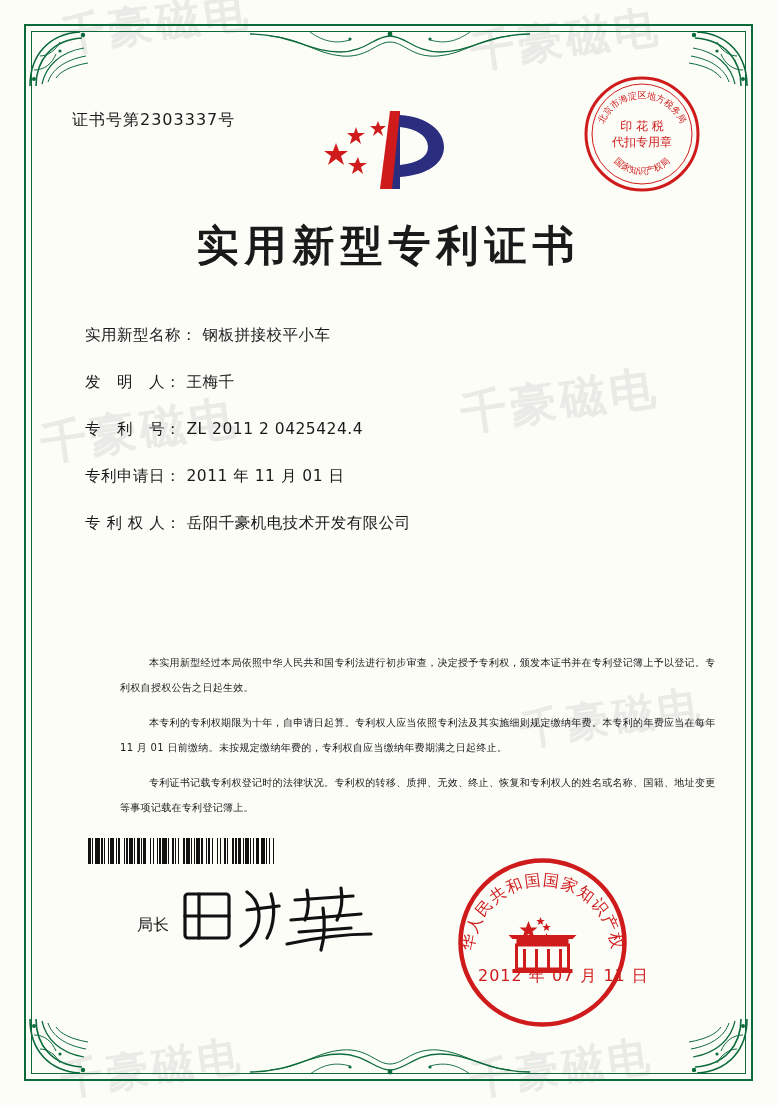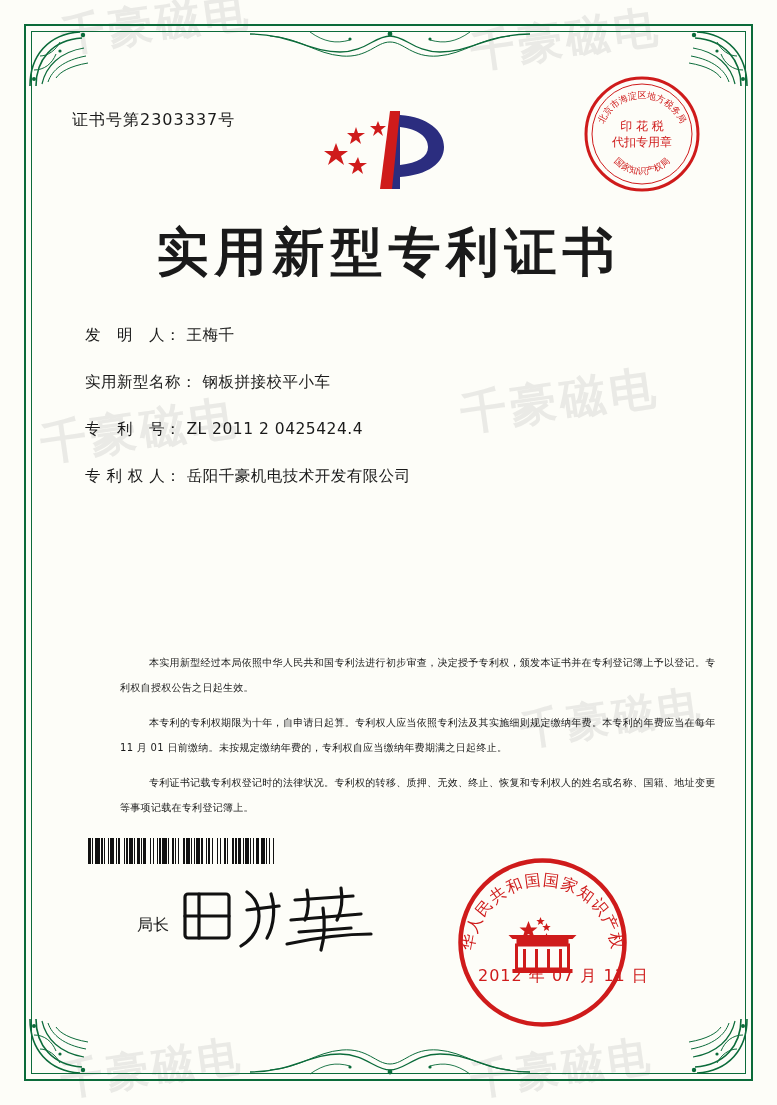--- a/index.html
+++ b/index.html
@@ -94,21 +94,21 @@
   .seal-text {
     font-size: 9px;
     fill: #cf1b1b;
     font-family: "DejaVu Sans", "Liberation Sans", sans-serif;
   }
   .title {
     position: absolute;
     left: 0; right: 0;
     top: 218px;
     text-align: center;
-    font-size: 52px;
+    font-size: 42px;
     font-weight: bold;
     letter-spacing: 6px;
     font-family: "DejaVu Serif", "Liberation Serif", serif;
   }
 
   
   .fields {
     position: absolute;
     left: 85px; top: 325px;
     width: 600px;
@@ -318,30 +318,34 @@
       <textPath href="#taxArcBottom" startOffset="50%" text-anchor="middle">国家知识产权局</textPath>
     </text>
     <text x="64" y="60" text-anchor="middle" font-size="12" fill="#cf1b1b">印 花 税</text>
     <text x="64" y="76" text-anchor="middle" font-size="12" fill="#cf1b1b">代扣专用章</text>
   </svg>
 
   <div class="title">实用新型专利证书</div>
 
   <div class="fields">
     <div class="field-row">
+      <span class="field-label">实用新型名称：</span>
+      <span class="field-value">钢板拼接校平小车</span>
+    </div>
+    <div class="field-row">
       <span class="field-label">发　明　人：</span>
       <span class="field-value">王梅千</span>
     </div>
     <div class="field-row">
-      <span class="field-label">实用新型名称：</span>
-      <span class="field-value">钢板拼接校平小车</span>
+      <span class="field-label">专　利　号：</span>
+      <span class="field-value">ZL 2011 2 0425424.4</span>
     </div>
     <div class="field-row">
-      <span class="field-label">专　利　号：</span>
-      <span class="field-value">ZL 2011 2 0425424.4</span>
+      <span class="field-label">专利申请日：</span>
+      <span class="field-value">2011 年 11 月 01 日</span>
     </div>
     <div class="field-row">
       <span class="field-label">专 利 权 人：</span>
       <span class="field-value">岳阳千豪机电技术开发有限公司</span>
     </div>
   </div>
 
   <div class="paragraphs">
     <p class="para">本实用新型经过本局依照中华人民共和国专利法进行初步审查，决定授予专利权，颁发本证书并在专利登记簿上予以登记。专利权自授权公告之日起生效。</p>
     <p class="para">本专利的专利权期限为十年，自申请日起算。专利权人应当依照专利法及其实施细则规定缴纳年费。本专利的年费应当在每年 11 月 01 日前缴纳。未按规定缴纳年费的，专利权自应当缴纳年费期满之日起终止。</p>

